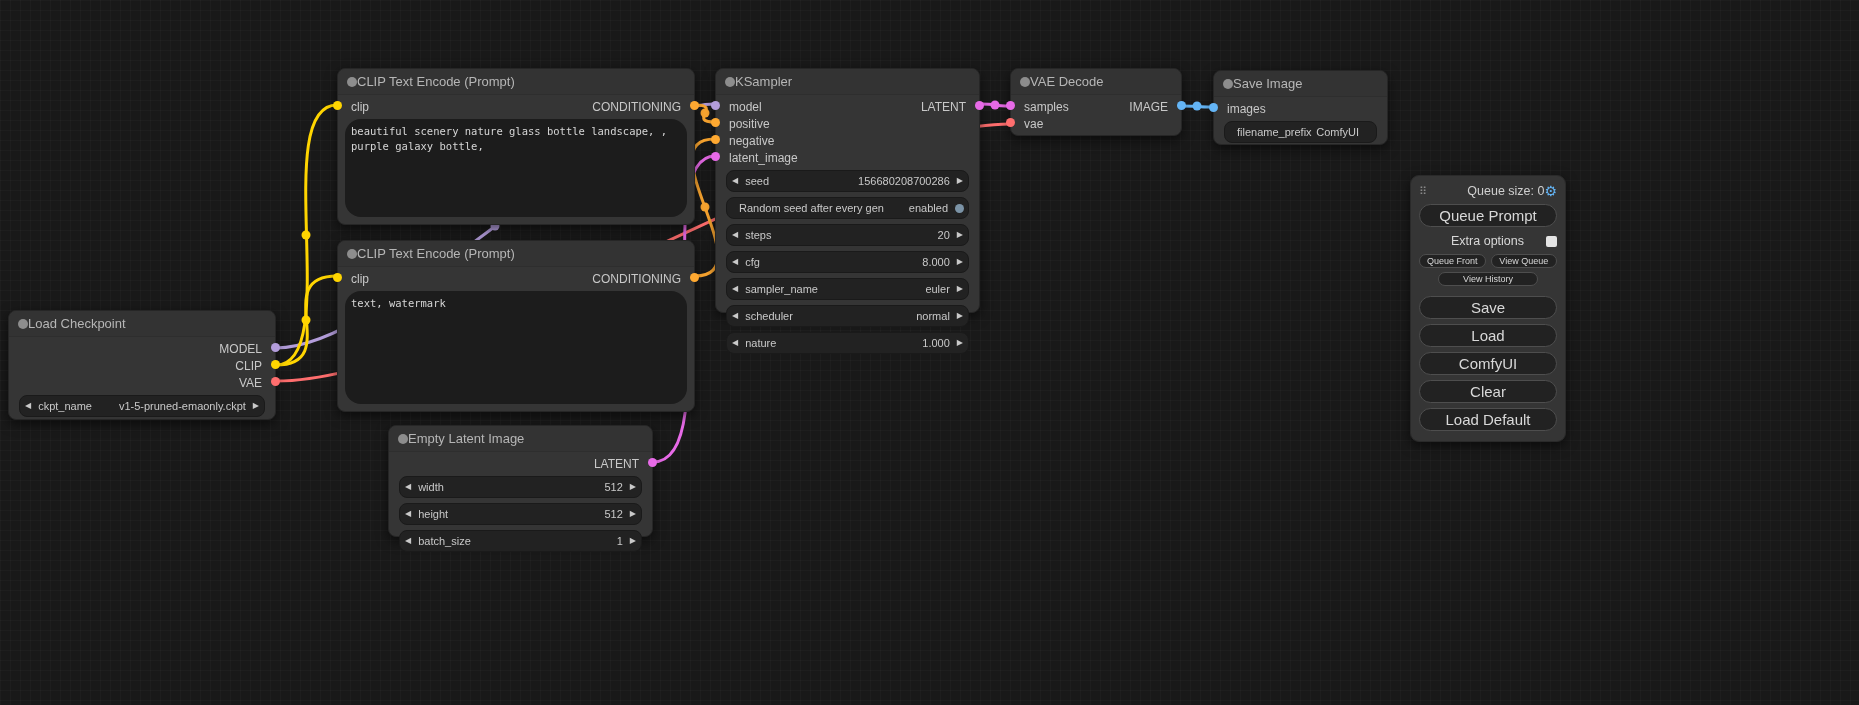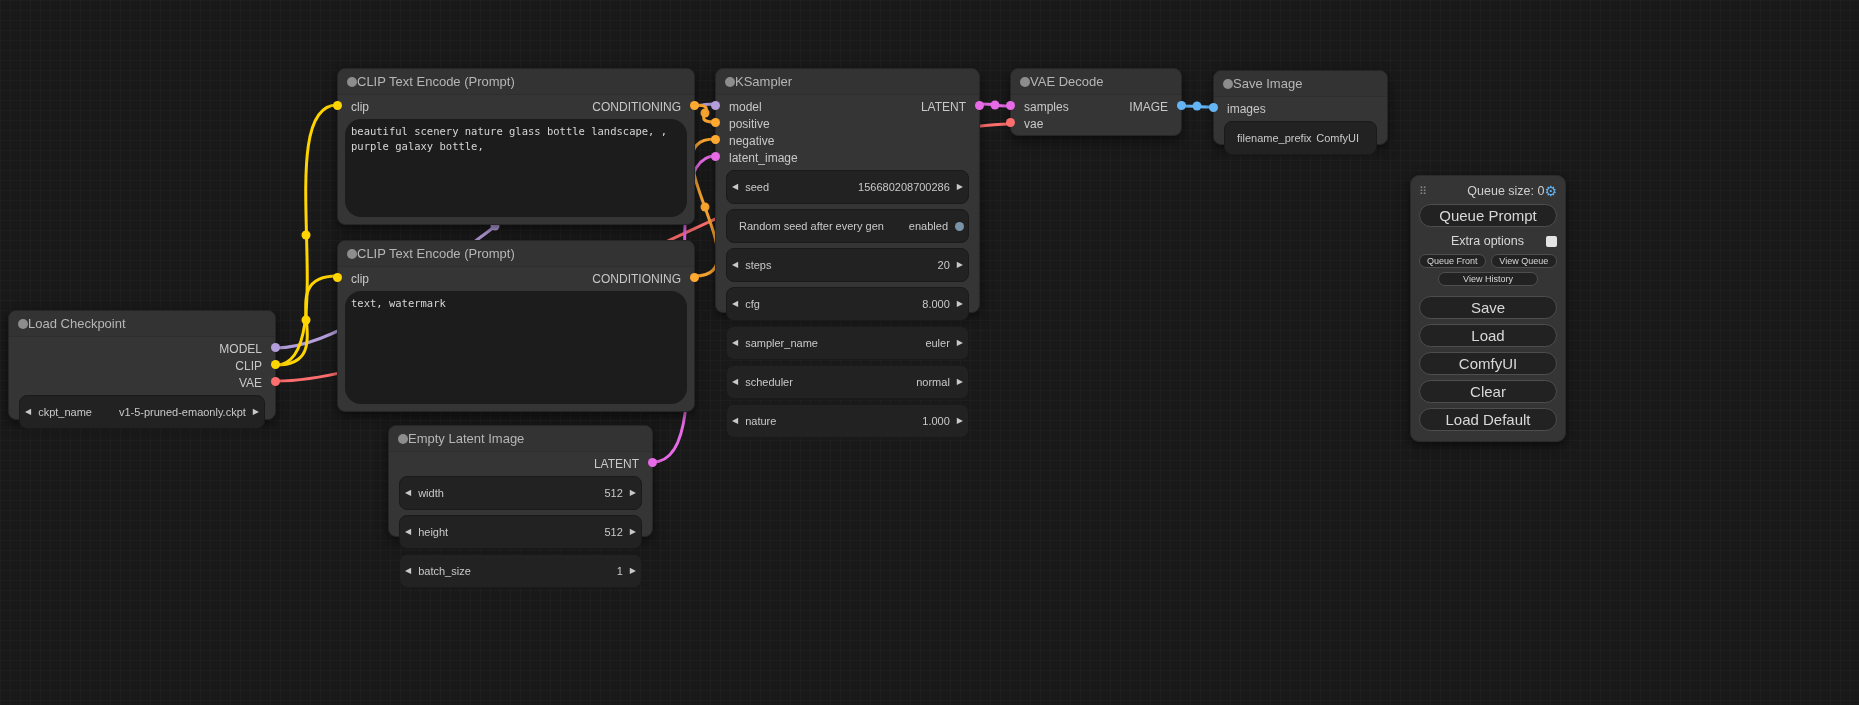--- a/index.html
+++ b/index.html
@@ -39,21 +39,21 @@
   .c-model{background:#B39DDB}
   .c-clip{background:#FFD500}
   .c-vae{background:#FF6E6E}
   .c-cond{background:#FFA931}
   .c-latent{background:#E76AE7}
   .c-image{background:#64B5F6}
   .in-label{margin-left:13px;font-size:12px;color:#c8c8c8}
   .out-label{margin-left:auto;margin-right:13px;font-size:12px;color:#c8c8c8}
 
   .widget{height:22px;margin:5px 10px 0;background:#222;border:1px solid #1a1a1a;border-radius:8px;
-    display:flex;align-items:center;padding:16px 5px;font-size:11px;color:#c9c9c9;cursor:pointer}
+    display:flex;align-items:center;padding:4px 5px;font-size:11px;color:#c9c9c9;cursor:pointer}
   .warr{font-size:8px;color:#c9c9c9;line-height:1}
   .wname{margin-left:7px;white-space:nowrap}
   .wval{margin-left:auto;margin-right:7px;white-space:nowrap}
   .wval.pad{margin-right:12px}
   .toggle-dot{flex:0 0 auto;width:9px;height:9px;border-radius:50%;background:#7b93a6;margin-right:-1px}
 
   .prompt-text{
     position:absolute;left:7px;right:7px;bottom:7px;top:50px;
     background:#1c1c1c;border-radius:16px;padding:5px 6px;
     font-family:"DejaVu Sans Mono",monospace;font-size:10.5px;line-height:1.4;color:#d6d6d6;

